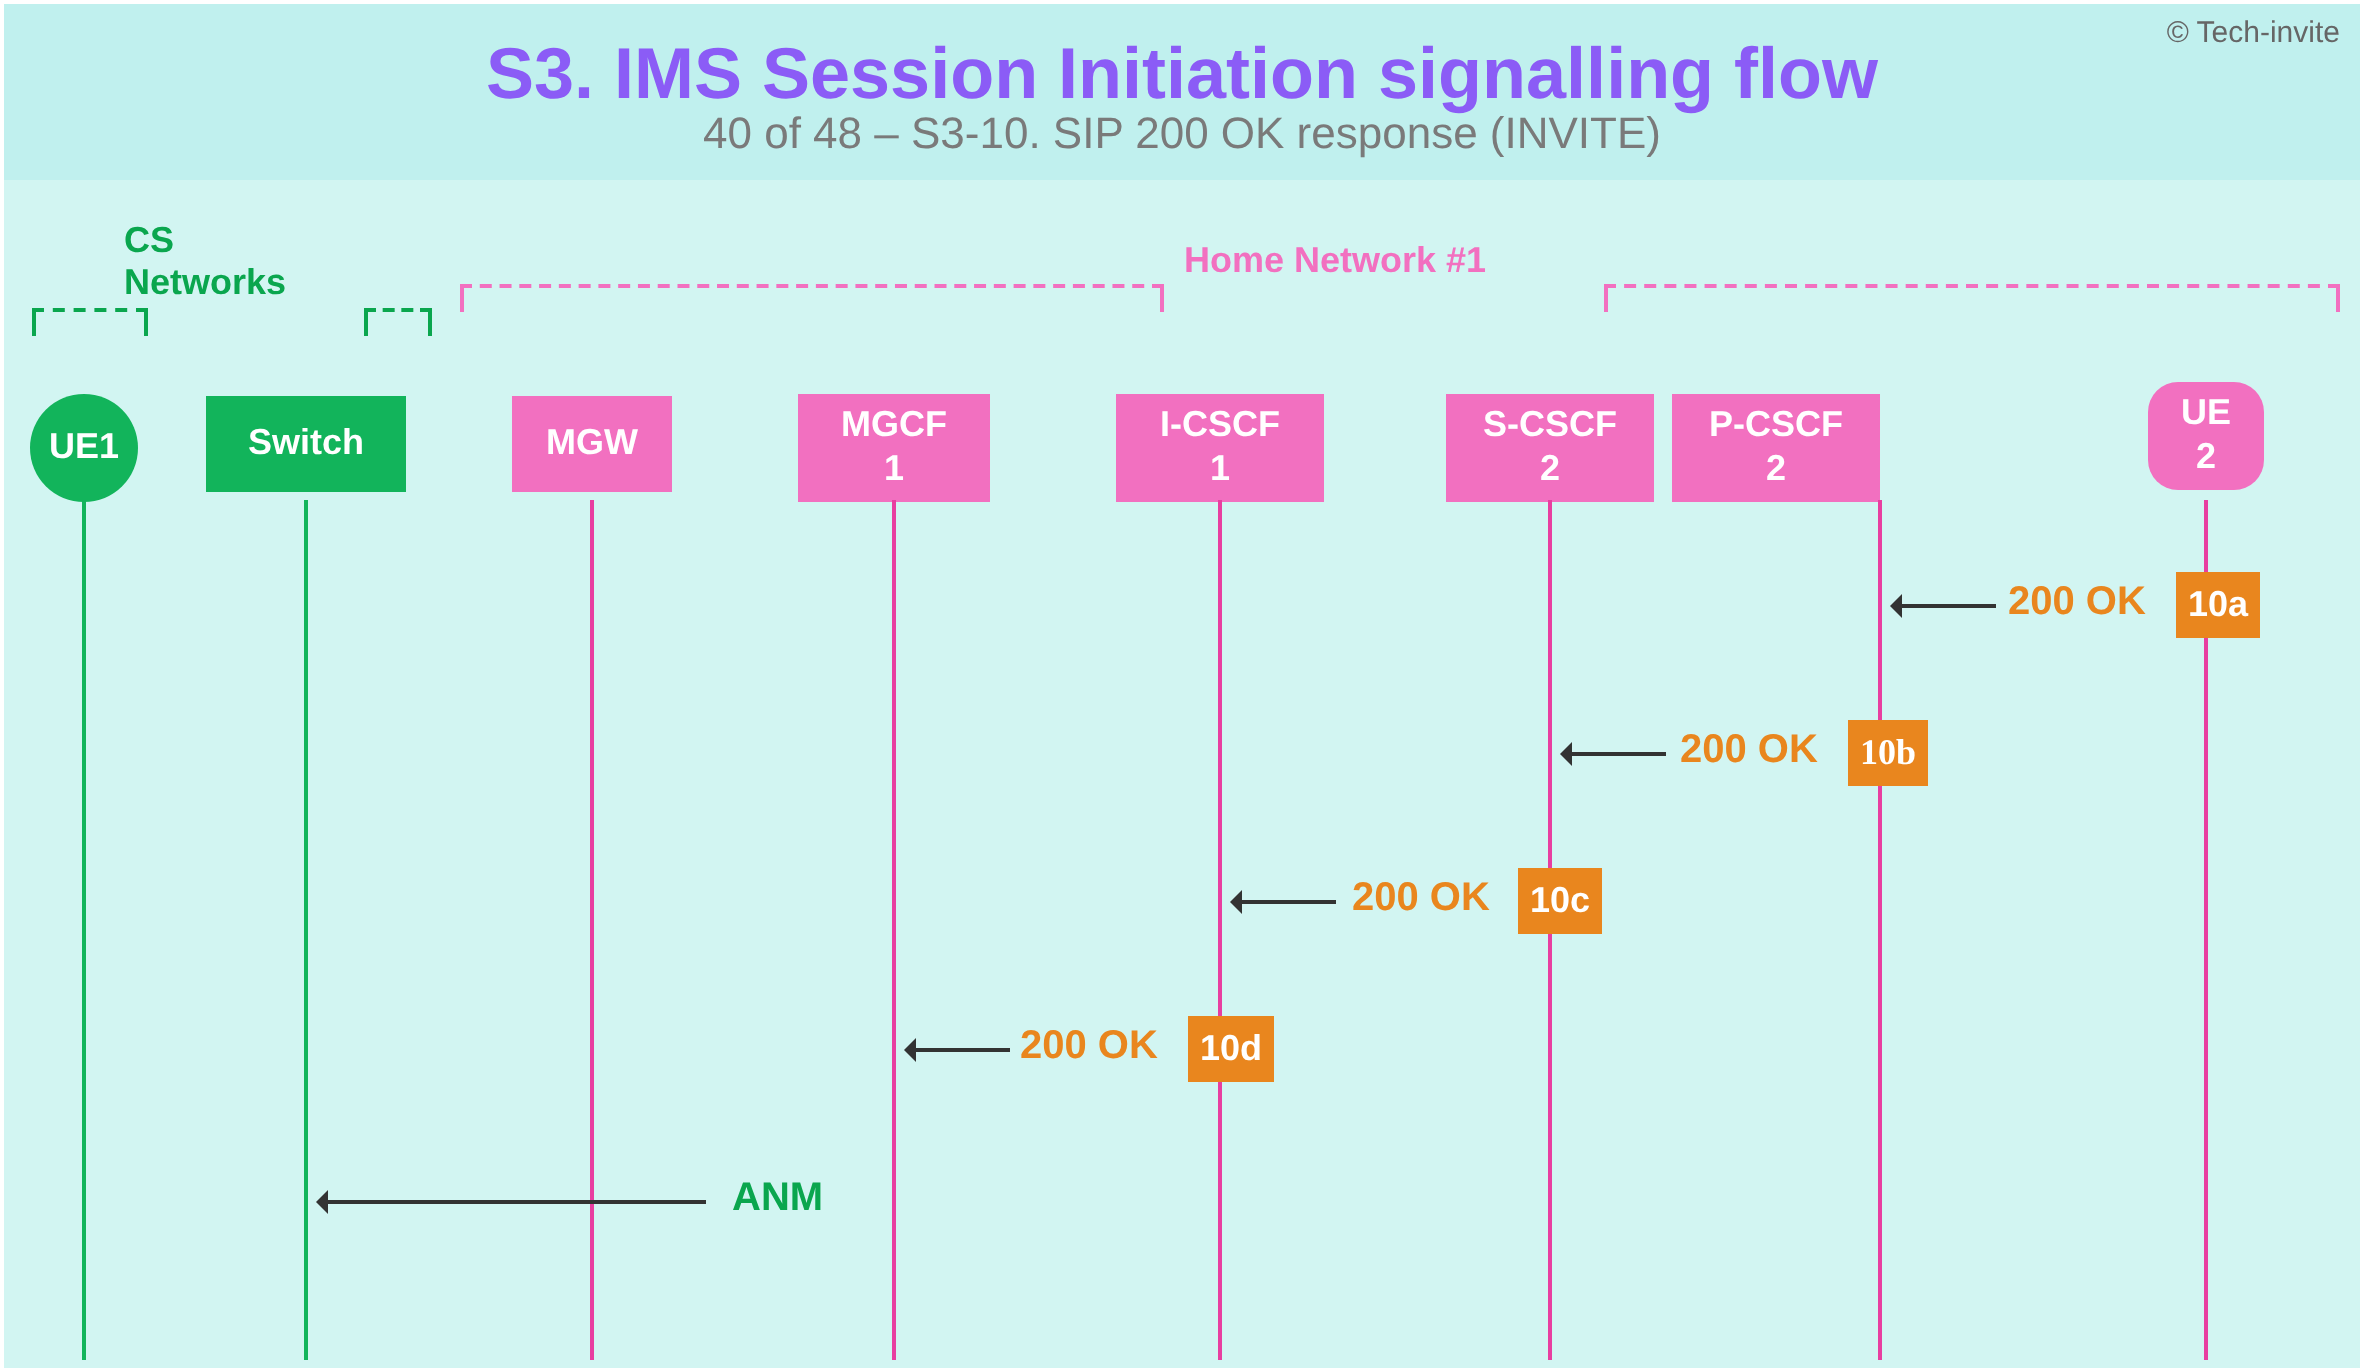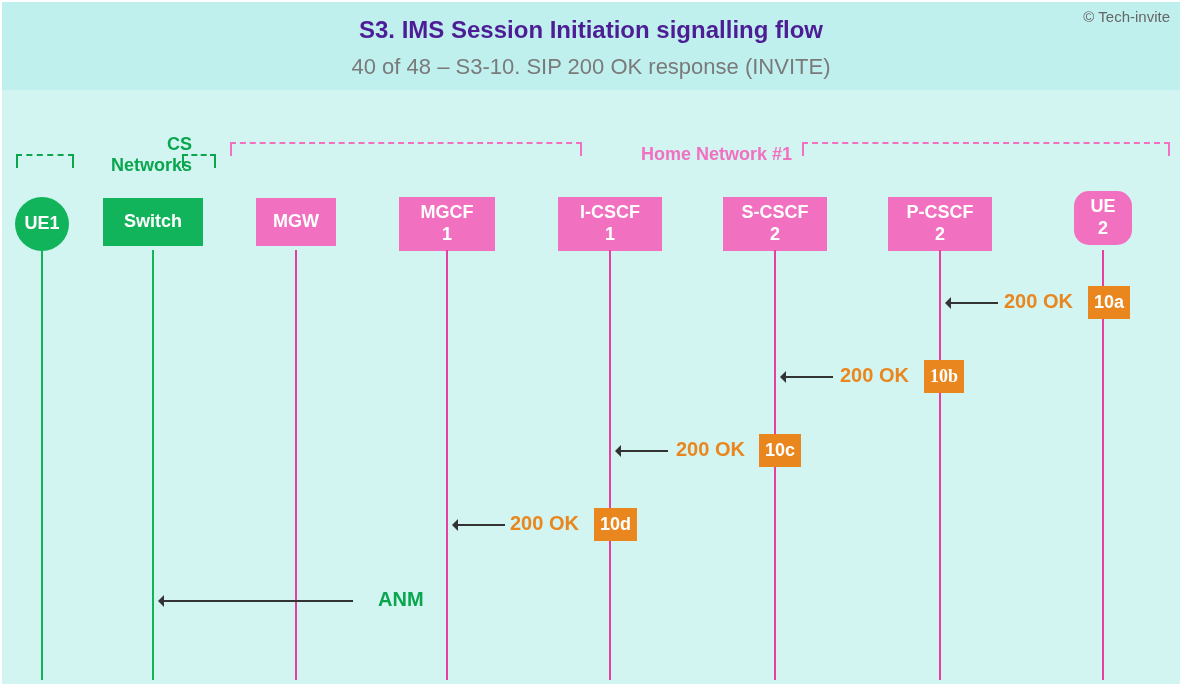--- a/index.html
+++ b/index.html
@@ -20,23 +20,23 @@
     position: absolute;
     left: 0; top: 0;
     width: 100%; height: 88px;
     background: #c0f0ee;
   }
   .title {
     position: absolute;
     top: 14px;
     width: 100%;
     text-align: center;
-    font-size: 24px;
-    font-weight: bold;
-    color: #4c1d95;
+    font-size: 36px;
+    font-weight: bold;
+    color: #8b5cf6;
   }
   .subtitle {
     position: absolute;
     top: 52px;
     width: 100%;
     text-align: center;
     font-size: 22px;
     color: #7a7a7a;
   }
   .copyright {
@@ -44,22 +44,21 @@
     top: 6px; right: 10px;
     font-size: 15px;
     color: #666;
   }
 
   
   .group-label {
     position: absolute;
     font-size: 18px;
     font-weight: bold;
-    text-align: right;
-    margin-top: 24px;
+    text-align: left;
   }
   .cs-label { color: #0aa64e; }
   .home-label { color: #f270c0; }
   .bracket {
     position: absolute;
     border-top: 2px dashed;
     height: 14px;
   }
   .bracket::before, .bracket::after {
     content: "";
@@ -177,21 +176,21 @@
     <span>1</span>
   </div>
   <div class="node pink-rect" style="left:556px; top:195px; width:104px; height:54px;">
     <span>I-CSCF</span>
     <span>1</span>
   </div>
   <div class="node pink-rect" style="left:721px; top:195px; width:104px; height:54px;">
     <span>S-CSCF</span>
     <span>2</span>
   </div>
-  <div class="node pink-rect" style="left:886px; top:195px; width:104px; height:54px;">
+  <div class="node pink-rect" style="left:834px; top:195px; width:104px; height:54px;">
     <span>P-CSCF</span>
     <span>2</span>
   </div>
   <div class="node pink-round" style="left:1072px; top:189px; width:58px; height:54px;border-radius:15px;">
     <span>UE</span>
     <span>2</span>
   </div>
 
   <div class="lifeline green" style="left:39px;"></div>
   <div class="lifeline green" style="left:150px;"></div>
@@ -211,15 +210,15 @@
   <div class="arrow-line" style="left:779px; top:374px; width:52px;"></div>
 
   <div class="msg-badge" style="left:757px; top:432px;">10c</div>
   <div class="msg-text orange" style="left:674px; top:436px;">200 OK</div>
   <div class="arrow-line" style="left:614px; top:448px; width:52px;"></div>
 
   <div class="msg-badge" style="left:592px; top:506px;">10d</div>
   <div class="msg-text orange" style="left:508px; top:510px;">200 OK</div>
   <div class="arrow-line" style="left:451px; top:522px; width:52px;"></div>
 
-  <div class="msg-text green" style="left:376px; top:586px;">ANM</div>
+  <div class="msg-text green" style="left:364px; top:586px;">ANM</div>
   <div class="arrow-line" style="left:157px; top:598px; width:194px;"></div>
 </div>
 
 </body></html>

